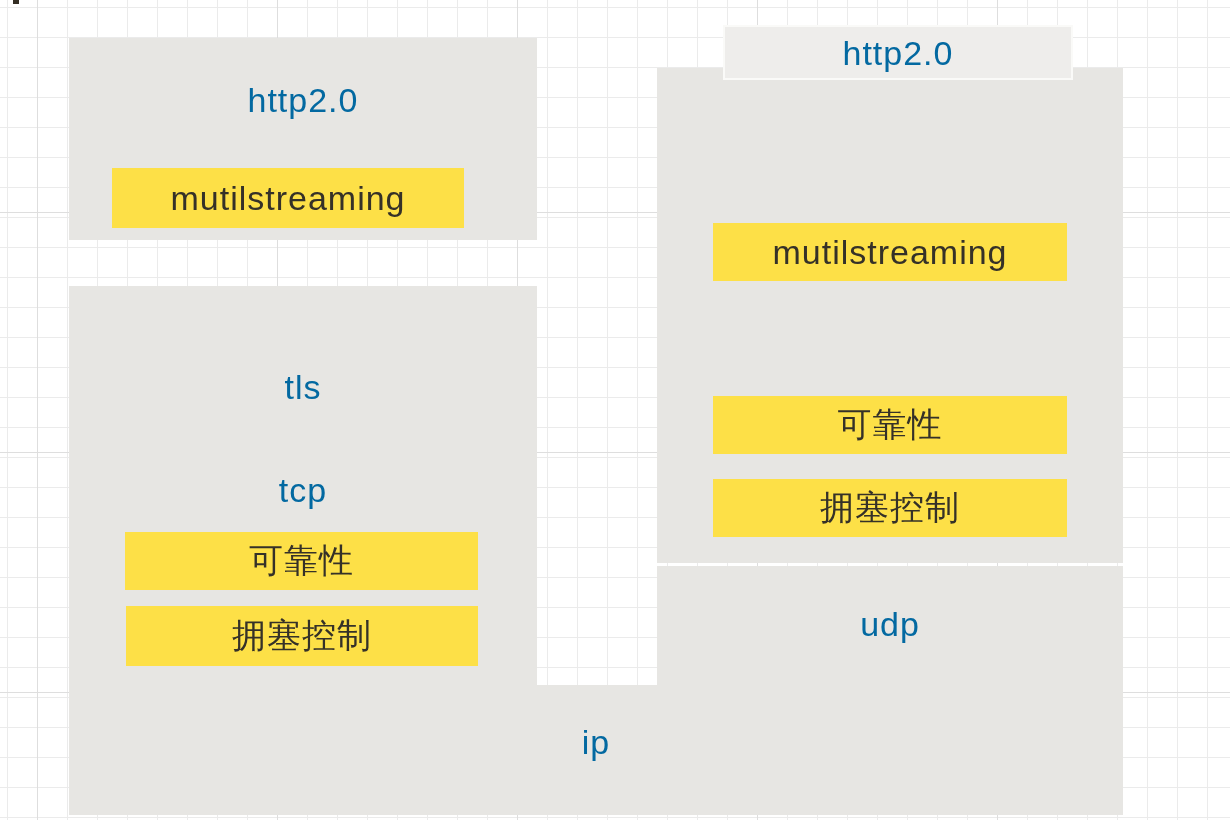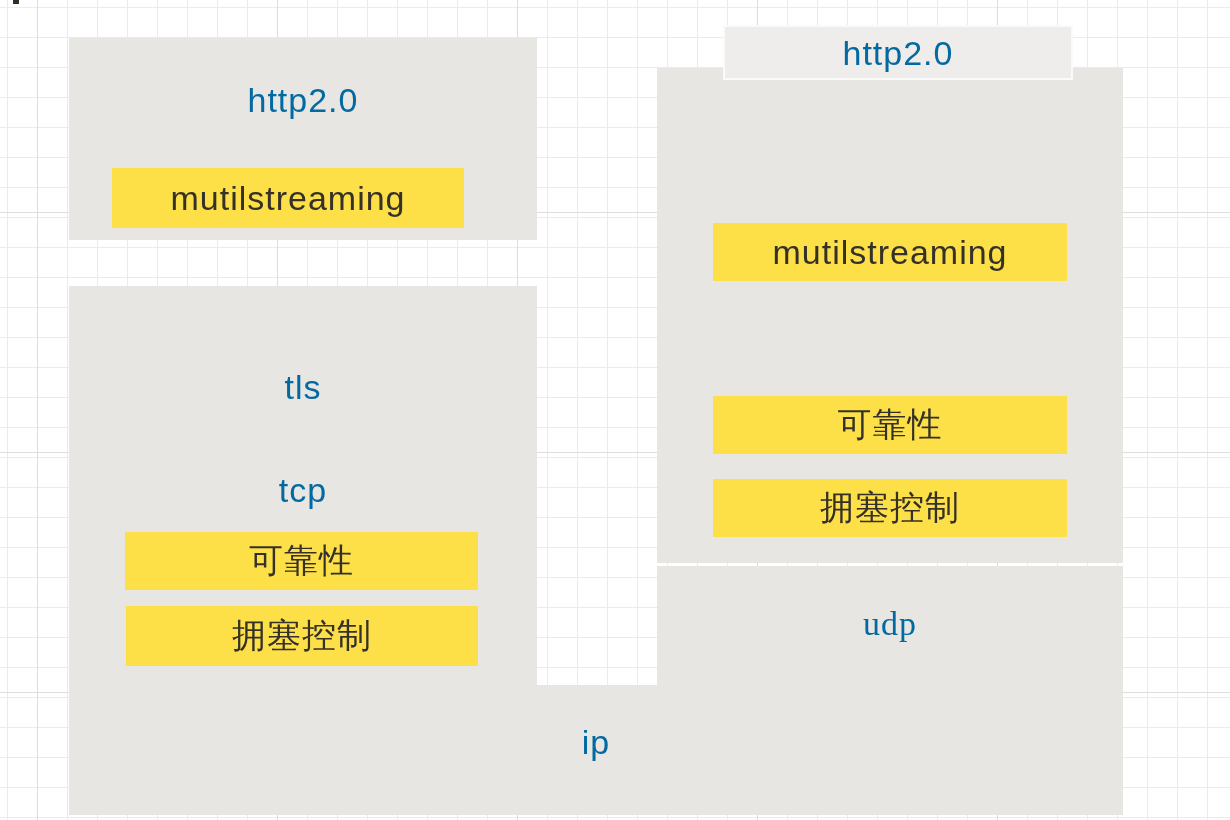--- a/index.html
+++ b/index.html
@@ -61,21 +61,21 @@
   .chip-congestion-tcp  { left: 57px; top: 156px; width: 352px; height: 60px; }
 
   
   .node-quic { left: 657px; top: 68px; width: 466px; height: 495px; }
   .node-quic .node-label { top: 55px; }
   .chip-mutilstreaming-quic { left: 56px; top: 155px; width: 354px; height: 58px; }
   .chip-tls13-quic          { left: 56px; top: 244px; width: 354px; height: 57px; }
   .chip-reliability-quic    { left: 56px; top: 328px; width: 354px; height: 58px; }
   .chip-congestion-quic     { left: 56px; top: 411px; width: 354px; height: 58px; }
 
-  .node-udp { left: 657px; top: 566px; width: 466px; height: 148px; font-family: Liberation Serif, serif; }
+  .node-udp { left: 657px; top: 566px; width: 466px; height: 148px; }
   .node-udp .node-label { top: 38px; }
 
   .node-http2-right {
     left: 723px; top: 25px; width: 350px; height: 55px;
     background: #eeedeb;
     border: 2px solid #fafaf8;
     z-index: 2;
   }
   .node-http2-right .node-label { top: 6px; }
 

